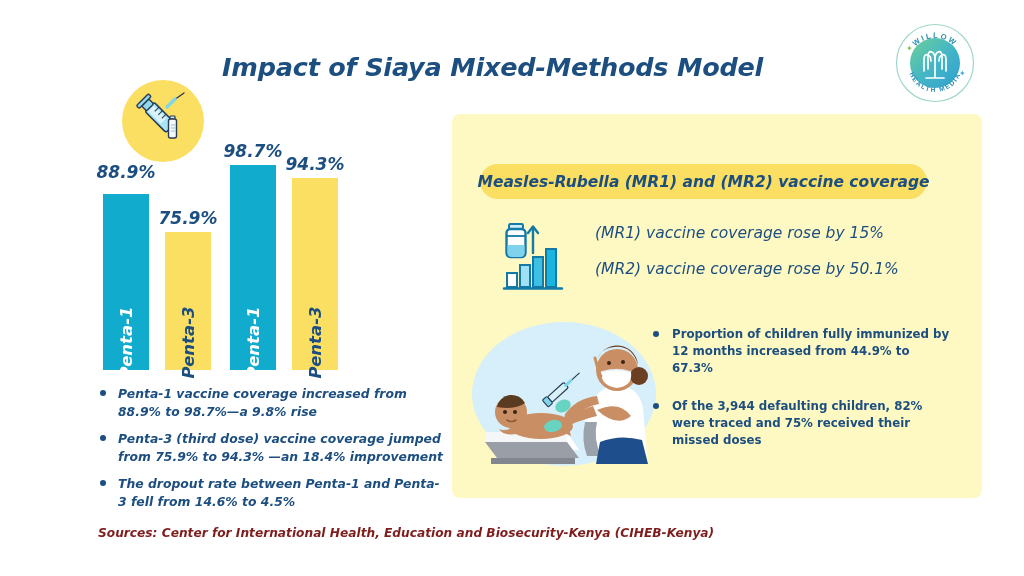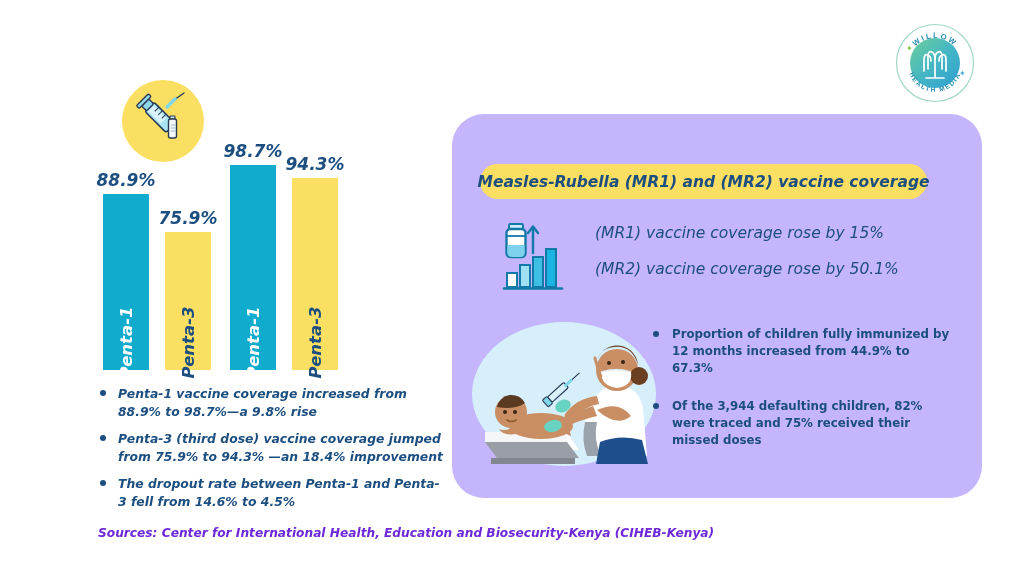--- a/index.html
+++ b/index.html
@@ -146,32 +146,32 @@
     background: #1c4e80;
   }
 
   .sources {
     position: absolute;
     left: 98px;
     top: 526px;
     font-size: 12.2px;
     font-weight: bold;
     font-style: italic;
-    color: #6d28d9;
+    color: #7f1d1d;
   }
 
   
   .panel {
     position: absolute;
     left: 452px;
     top: 114px;
     width: 530px;
     height: 384px;
-    background: #c4b5fd;
-    border-radius: 32px;
+    background: #fef9c3;
+    border-radius: 8px;
   }
 
   .panel-banner {
     position: absolute;
     left: 28px;
     top: 50px;
     width: 447px;
     height: 35px;
     background: #fbdf63;
     border-radius: 18px;
@@ -222,20 +222,21 @@
     height: 6px;
     border-radius: 50%;
     background: #1c4e80;
   }
 </style>
 </head>
 <body>
 
 <div class="canvas">
 
+  <div class="page-title">Impact of Siaya Mixed-Methods Model</div>
 
   <div class="logo-wrap">
     <svg width="84" height="84" viewBox="0 0 84 84">
       <defs>
         <linearGradient id="lg1" x1="0" y1="0" x2="1" y2="1">
           <stop offset="0%" stop-color="#6fcf97"></stop>
           <stop offset="50%" stop-color="#45b7c4"></stop>
           <stop offset="100%" stop-color="#2f9fd0"></stop>
         </linearGradient>
         <path id="arcTop" d="M 15 44 A 27 27 0 0 1 69 44" fill="none"></path>
@@ -288,21 +289,21 @@
         <line x1="1" y1="15" x2="5.5" y2="15" stroke="#8fb8cc" stroke-width="0.9"></line>
       </g>
     </svg>
   </div>
 
   <div class="chart">
 
     <div class="bar-group g0">
       <div class="bars">
         <div class="bar b0">
-          <div class="bar-value" id="v00" style="bottom: 180px;">88.9%</div>
+          <div class="bar-value" id="v00" style="bottom: 188px;">88.9%</div>
           <div class="bar-rect blue" id="r00" style="height: 176px;">
             <div class="bar-label on-blue">Penta-1</div>
           </div>
         </div>
         <div class="bar b1">
           <div class="bar-value" id="v01" style="bottom: 142px;">75.9%</div>
           <div class="bar-rect yellow" id="r01" style="height: 138px;">
             <div class="bar-label on-yellow">Penta-3</div>
           </div>
         </div>

